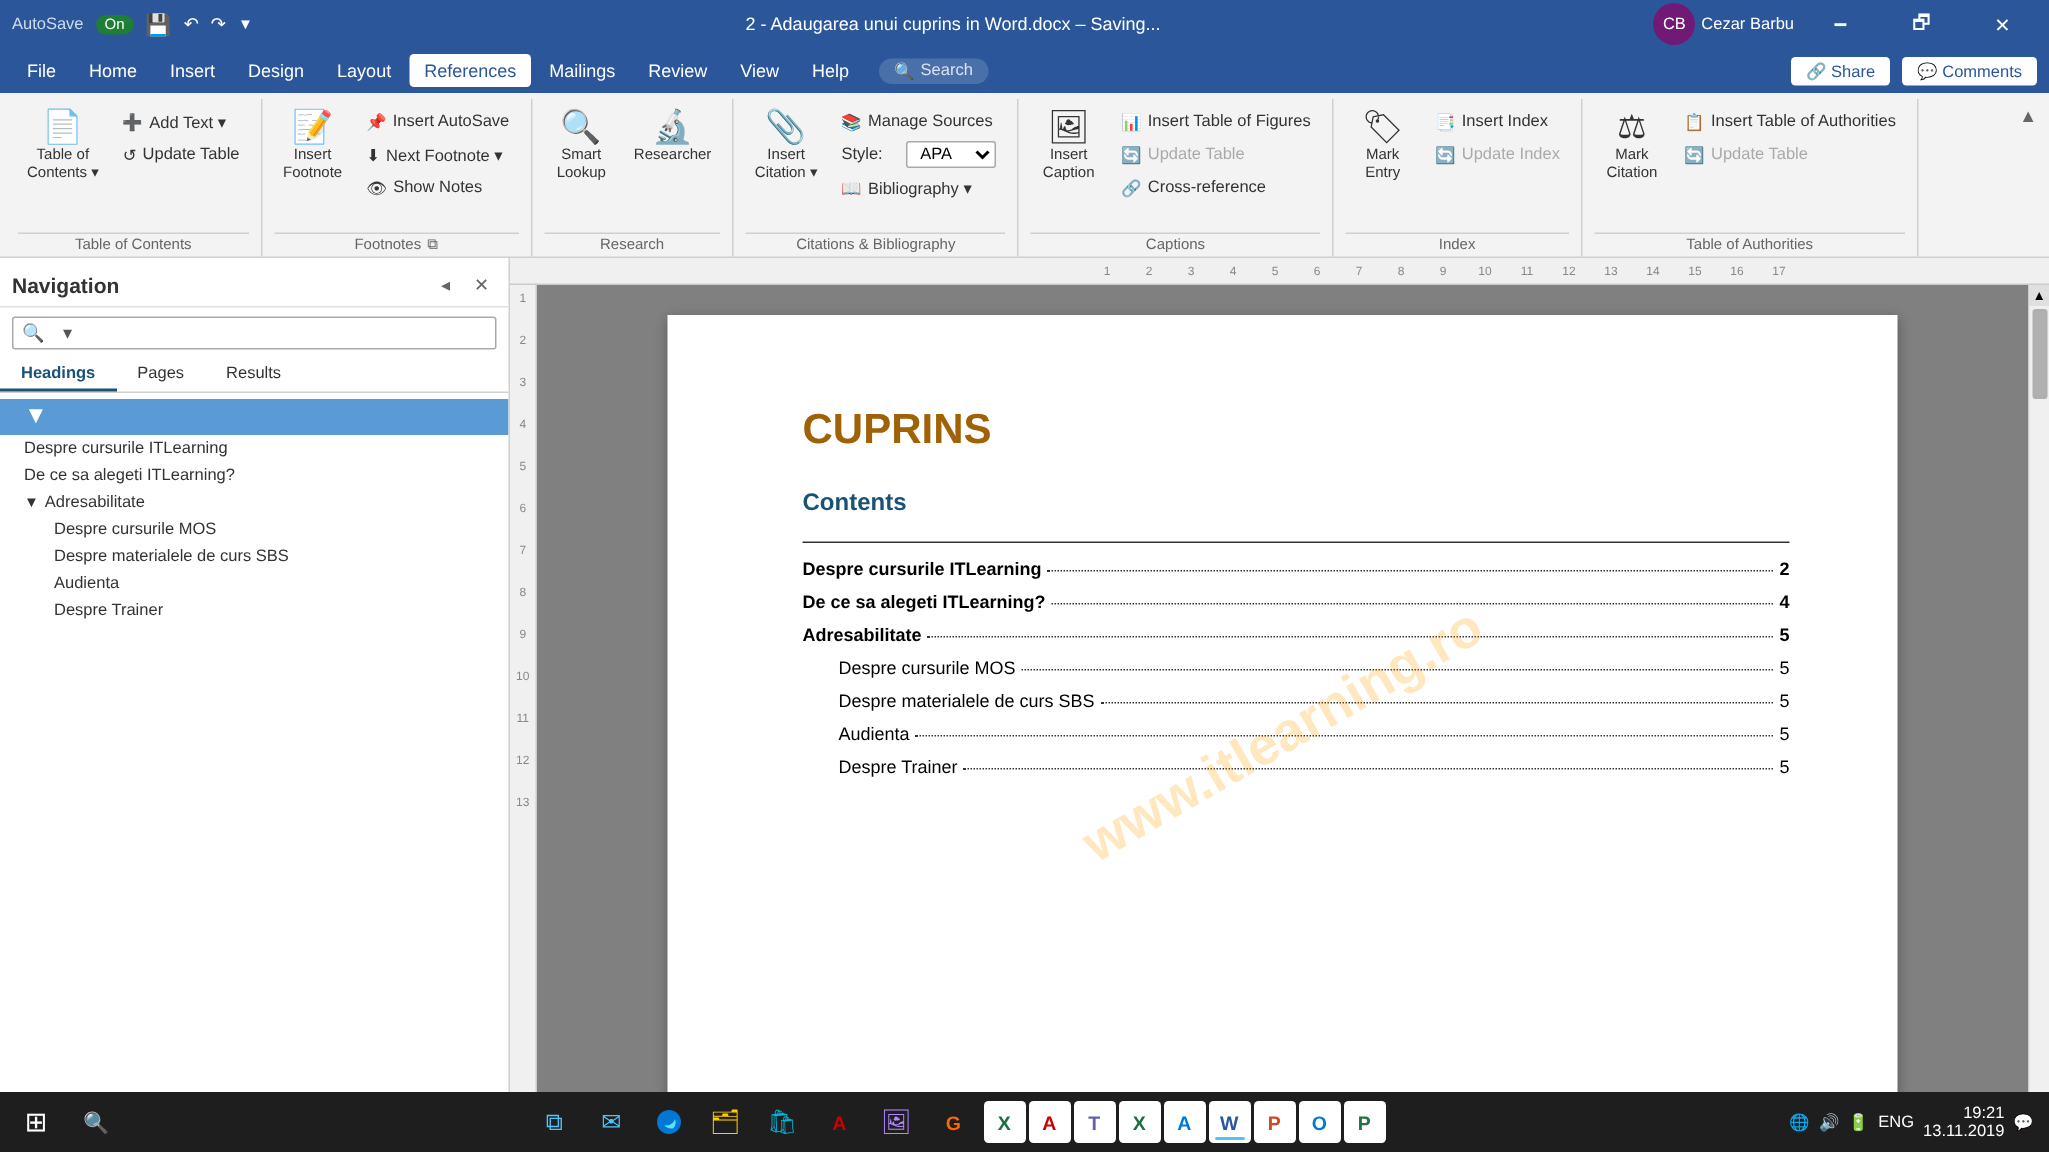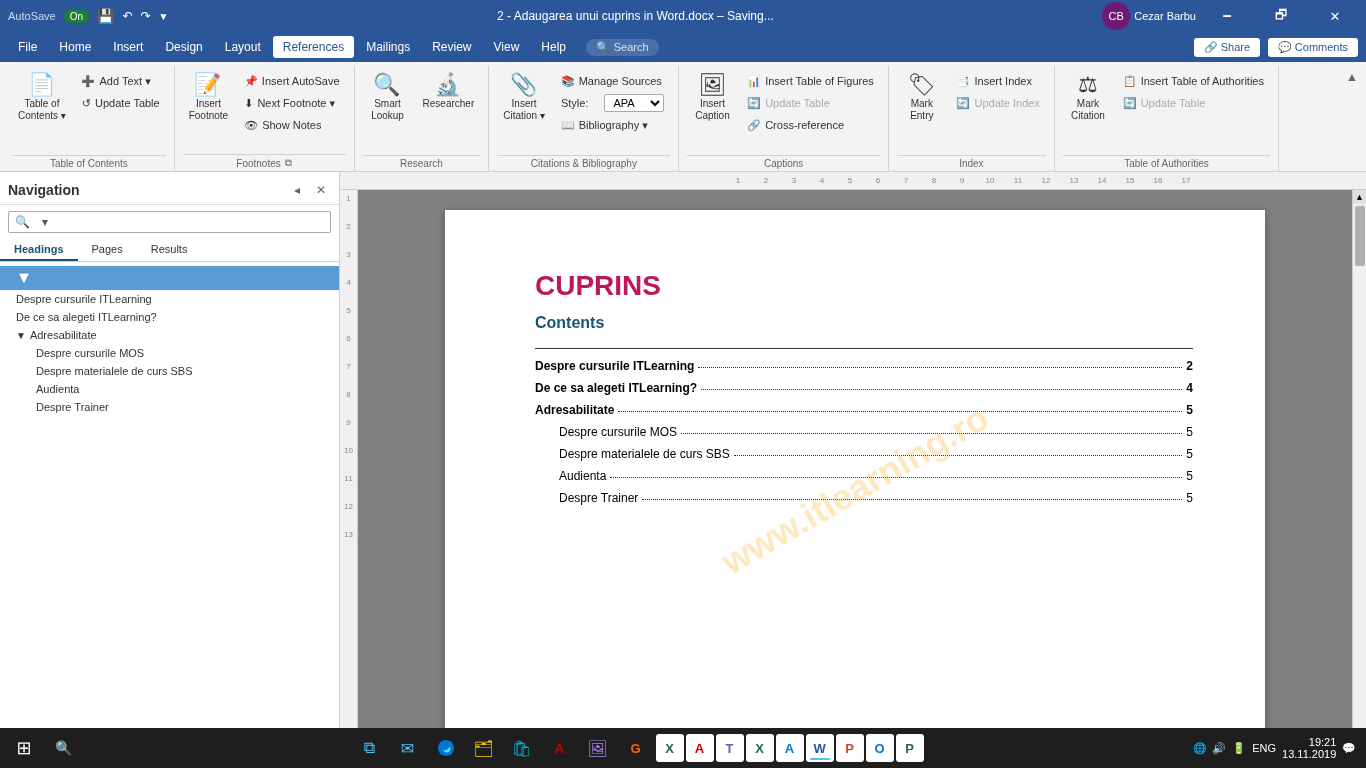--- a/index.html
+++ b/index.html
@@ -244,22 +244,22 @@
       font-size: 36px;
       font-weight: bold;
       color: rgba(255,165,0,0.25);
       white-space: nowrap;
       pointer-events: none;
       z-index: 10;
     }
     .doc-heading {
       font-size: 28px;
       font-weight: bold;
-      color: #be185d;
-      margin-bottom: 12px;
+      color: #a16207;
+      margin-bottom: 25px;
     }
     .doc-contents-title {
       font-size: 16px;
       color: #1a5276;
       font-weight: bold;
       margin-bottom: 16px;
     }
     .toc-entry {
       display: flex;
       align-items: baseline;

